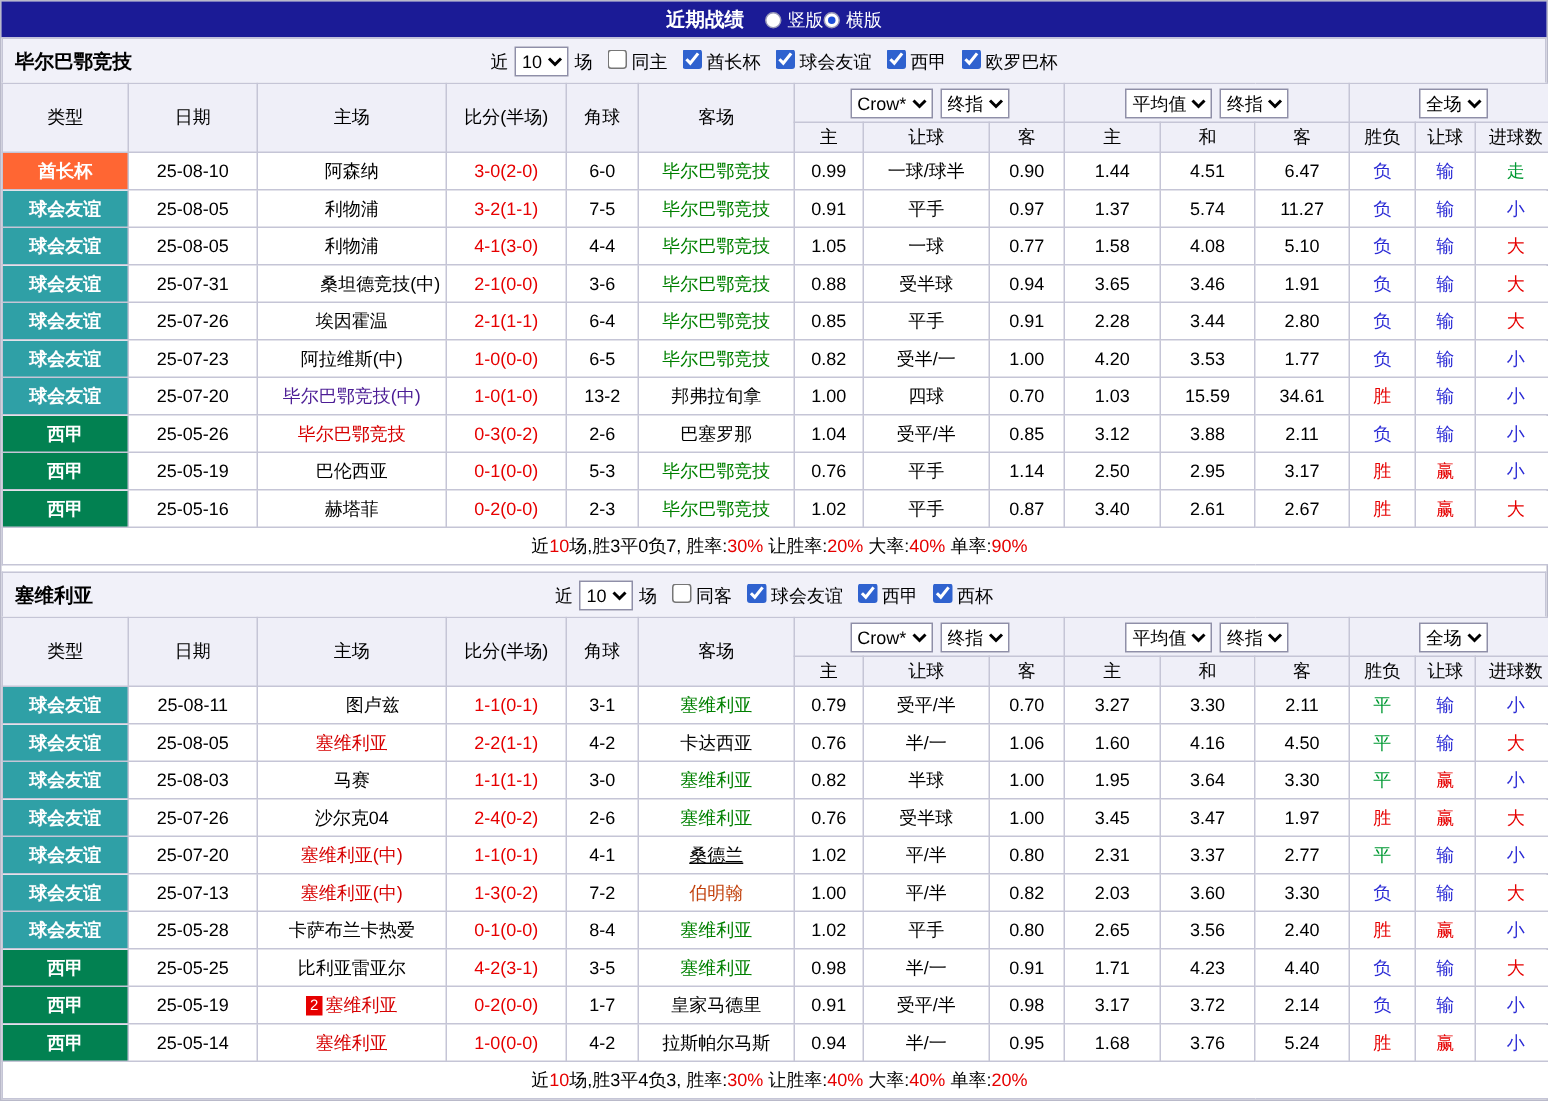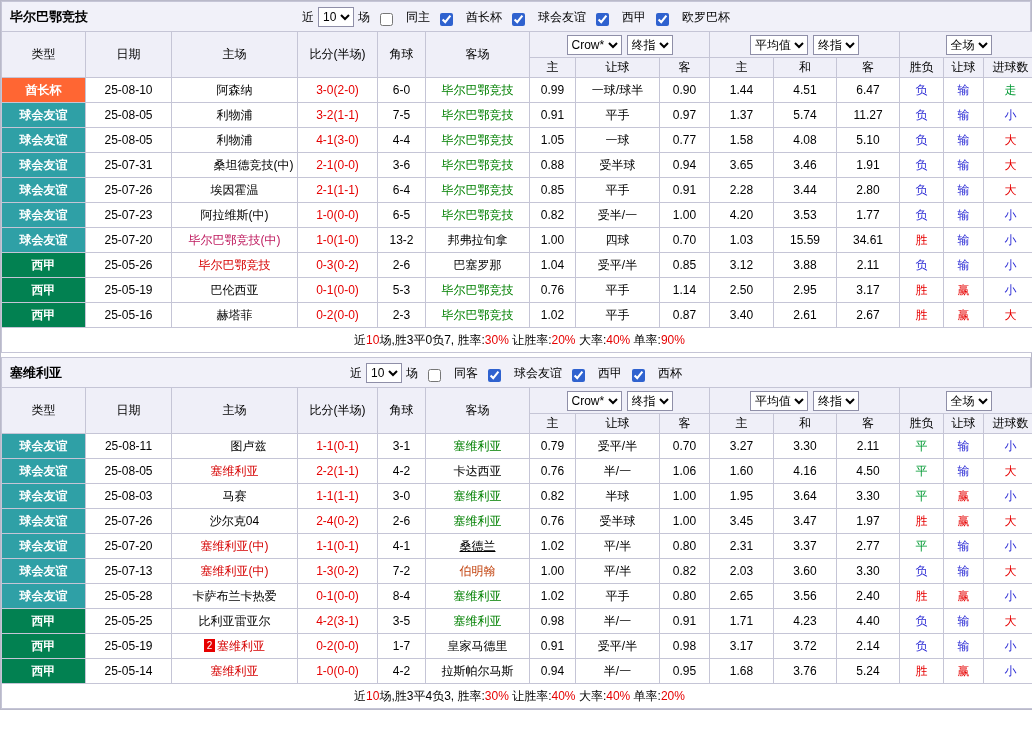--- a/index.html
+++ b/index.html
@@ -41,21 +41,21 @@
     border:1px solid #c5c5d6; border-bottom:none;
   }
   .teambar .team-name {
     position:absolute; left:8px; top:0; height:30px;
     display:flex; align-items:center;
     font-size:13px; font-weight:bold;
   }
   .filters {
     height:30px; display:flex; align-items:center; justify-content:center; gap:4px;
   }
-  .filters label { display:inline-flex; align-items:flex-end; gap:12px; cursor:pointer; }
+  .filters label { display:inline-flex; align-items:flex-start; gap:2px; cursor:pointer; }
   input[type=checkbox] {
     width:13px; height:13px; margin:0 1px 0 6px; accent-color:#2f62cf; cursor:pointer;
   }
   select {
     font-family:"Liberation Sans","DejaVu Sans",sans-serif;
     font-size:12px; height:20px; border:1px solid #8f8fa8; background:#fff; cursor:pointer;
   }
   
   table.grid {
     width:1030px; table-layout:fixed; border-collapse:collapse;
@@ -76,20 +76,30 @@
     font-size:10px; line-height:13px; height:13px; width:11px;
     text-align:center; margin-right:2px; vertical-align:1px;
   }
   td.summary-cell { height:24px; }
   .seg-r { }
 </style>
 </head>
 <body>
 
 <div class="page">
+  <div class="topbar">
+    <span class="title">近期战绩</span>
+    <span id="mode-radios"><span class="mode">
+          <span class="radio-circle"></span>
+          <span>竖版</span>
+        </span><span class="mode">
+          <span class="radio-circle sel"></span>
+          <span>横版</span>
+        </span></span>
+  </div>
   <div id="tables-root">
       <div class="section">
         <div class="teambar">
           <span class="team-name">毕尔巴鄂竞技</span>
           <div class="filters">
             <span>近</span>
             <select><option>10</option></select>
             <span>场</span>
             <label>
               <input type="checkbox" style="">
@@ -268,21 +278,21 @@
               <td>4.20</td>
               <td>3.53</td>
               <td>1.77</td>
               <td style="color: rgb(43, 43, 213);">负</td>
               <td style="color: rgb(43, 43, 213);">输</td>
               <td style="color: rgb(43, 43, 213);">小</td>
             </tr>
             <tr>
               <td class="type-cell" style="background: rgb(47, 160, 166);">球会友谊</td>
               <td>25-07-20</td>
-              <td><span style="color: #be185d;">毕尔巴鄂竞技(中)</span></td>
+              <td><span style="color: #4c1d95;">毕尔巴鄂竞技(中)</span></td>
               <td style="color: rgb(230, 0, 0);">1-0(1-0)</td>
               <td>13-2</td>
               <td style="color: rgb(0, 0, 0);">邦弗拉旬拿</td>
               <td>1.00</td>
               <td>四球</td>
               <td>0.70</td>
               <td>1.03</td>
               <td>15.59</td>
               <td>34.61</td>
               <td style="color: rgb(230, 0, 0);">胜</td>

